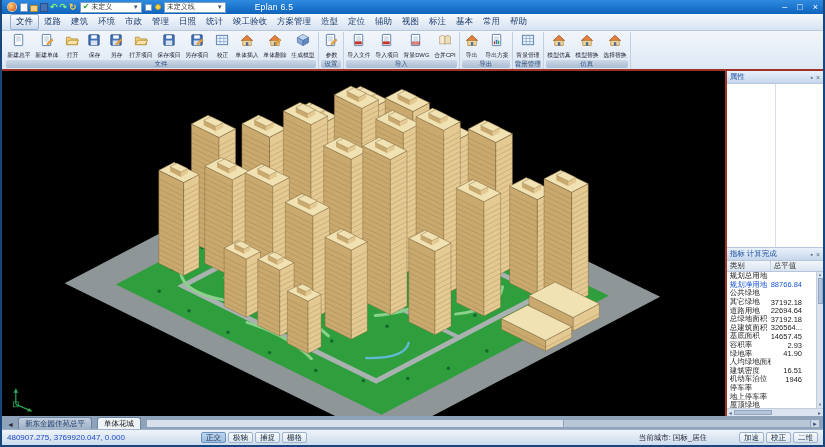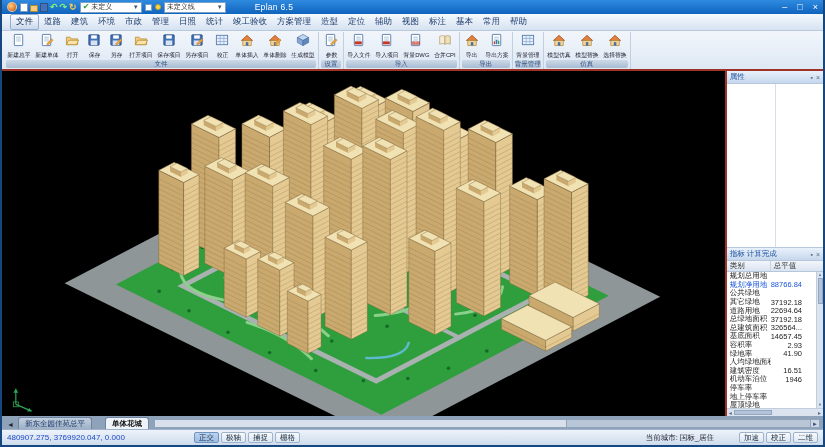--- a/index.html
+++ b/index.html
@@ -56,26 +56,26 @@
   .vscroll{flex:0 0 7px;background:#dbe3ee;border-left:1px solid #c0cddd;display:flex;flex-direction:column;align-items:center}
   .varr{font-size:4px;color:#5a7098;line-height:6px}
   .vthumb{width:5px;height:26px;background:#b3c3d8;border:1px solid #93a7c2}
   .hscroll{flex:0 0 8px;background:#dbe3ee;border-top:1px solid #c0cddd;display:flex;align-items:center}
   .harr{font-size:5px;color:#5a7098;padding:0 1px}
   .hthumb{width:38px;height:5px;background:#b3c3d8;border:1px solid #93a7c2}
   
   .tabrow{flex:0 0 13px;background:#8ea2ba;display:flex;align-items:flex-end;padding-left:2px;gap:1px}
   .tnav{font-size:7px;color:#223;padding:0 3px 1px}
   .tab{height:12px;padding:0 6px;font-size:7.5px;display:flex;align-items:center;background:linear-gradient(#c2cedd,#9fb1c7);color:#1c3a6b;border:1px solid #6d84a3;border-bottom:none;border-radius:3px 3px 0 0;white-space:nowrap}
-  .tab.active{background:#eef3f9;font-weight:bold;color:#111}
+  .tab.active{background:#eef3f9;font-weight:normal;color:#111}
   .tscroll{flex:1;height:9px;margin:0 3px 1px 4px;background:#b9c6d7;border:1px solid #8fa3bb;display:flex;align-items:stretch}
   .tthumb{width:62%;background:#d7e0ec;border-right:1px solid #8fa3bb}
   .tsarr{margin-left:auto;width:9px;background:#ccd6e4;border-left:1px solid #8fa3bb;font-size:6px;line-height:8px;text-align:center;color:#35507a}
   
-  .statusbar{flex:0 0 16px;background:linear-gradient(#eef3fa,#cddcec);display:flex;align-items:center;font-size:8px;padding:0 5px;gap:5px;border-top:1px solid #9fb2c9}
+  .statusbar{flex:0 0 16px;background:linear-gradient(#eef3fa,#cddcec);display:flex;align-items:center;font-size:8px;padding:0 5px;gap:12px;border-top:1px solid #9fb2c9}
   .coords{color:#1d49c9;min-width:148px;white-space:nowrap}
   .toggles{display:flex;gap:2px;margin-left:34px}
   .sbtn{height:11px;padding:0 4px;font-size:7.5px;display:flex;align-items:center;background:linear-gradient(#f7fafd,#dbe6f2);border:1px solid #9fb2c9;border-radius:2px;color:#234;white-space:nowrap}
   .sbtn.active{background:linear-gradient(#bcd4ef,#9cbde4);border-color:#6f93c0}
   .spacer{flex:1}
   .city{color:#223;font-size:7.5px;white-space:nowrap;margin-right:20px}
   .rbuttons{display:flex;gap:2px}
 </style>
 </head>
 <body>
@@ -1178,21 +1178,21 @@
       <div class="hscroll">
         <span class="harr">◄</span>
         <span class="hthumb"></span>
         <span class="harr" style="margin-left:auto">►</span>
       </div>
     </div>
   </div>
 
   <div class="tabrow">
     <span class="tnav">◄</span>
-    <span style="display:flex;gap:13px">
+    <span style="display:flex;gap:5px">
         <span class="tab">新东全园佳苑总平</span>
         <span class="tab active">单体花城</span>
       </span>
     <span class="tscroll">
       <span class="tthumb"></span>
       <span class="tsarr">►</span>
     </span>
   </div>
 
   <div class="statusbar">

